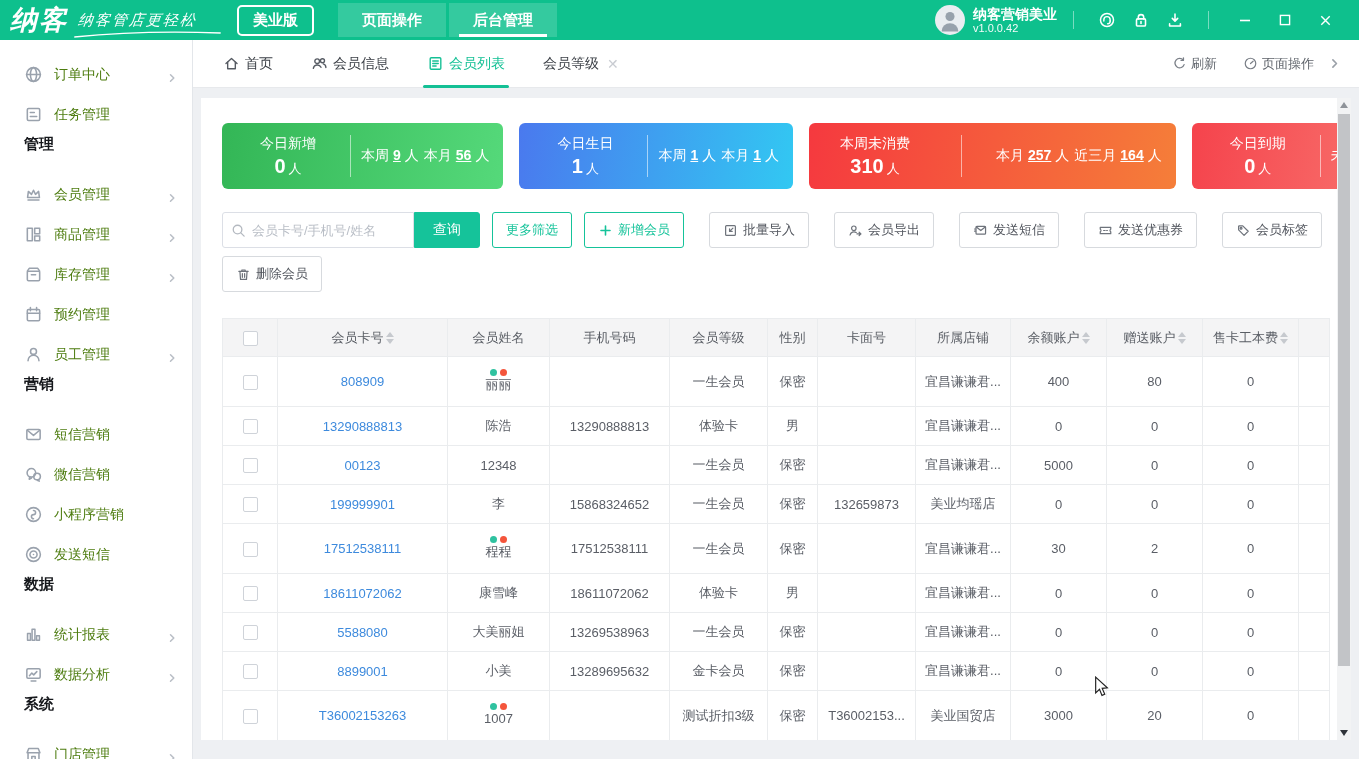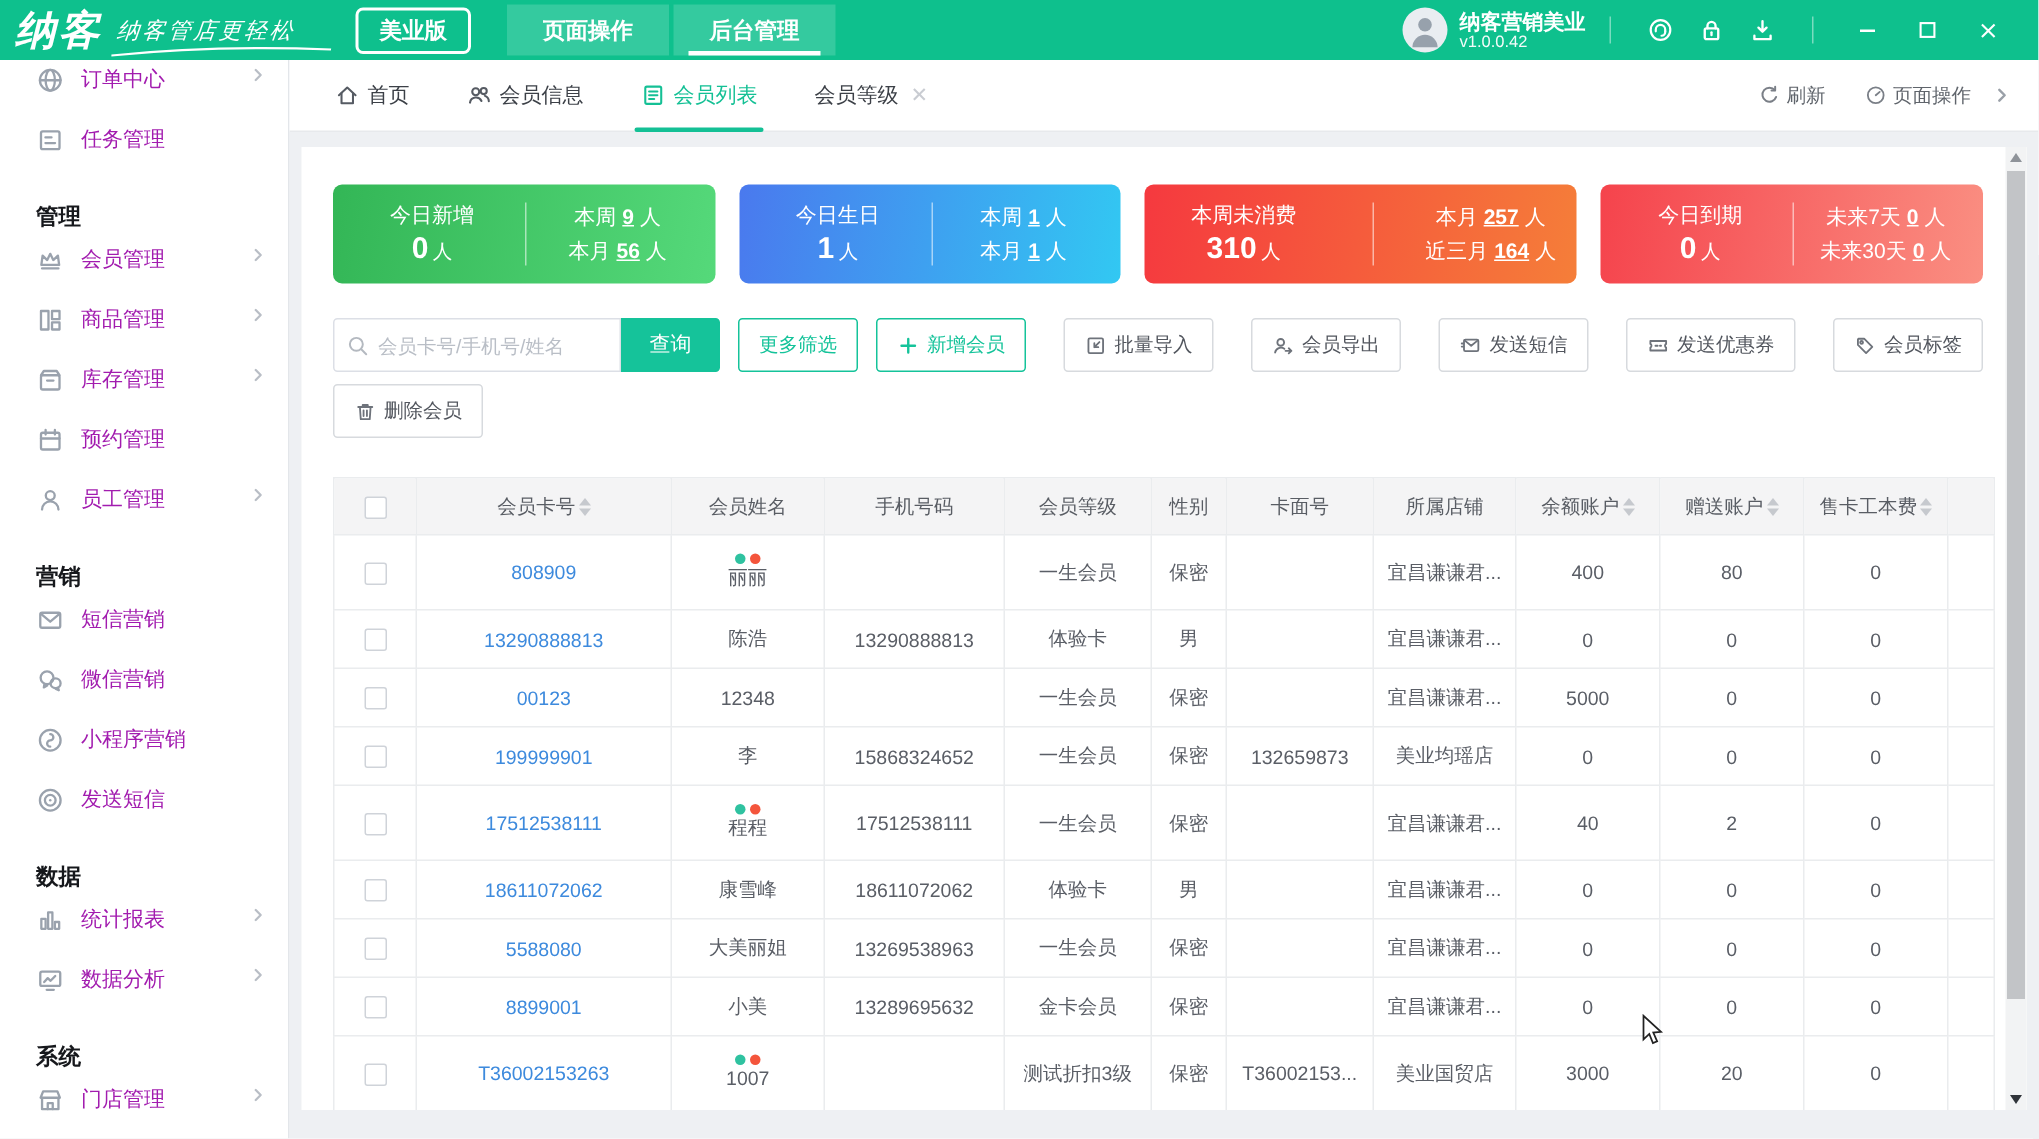--- a/index.html
+++ b/index.html
@@ -23,21 +23,21 @@
   .acct-name { font-size:14px; font-weight:700; }
   .acct-ver { font-size:11px; opacity:.95; }
   .vsep { width:1px; height:18px; background:rgba(255,255,255,.45); margin:0 16px; }
   .hico { width:34px; height:34px; display:flex; align-items:center; justify-content:center; cursor:pointer; }
   .hico svg { width:18px; height:18px; }
   .wctl { width:40px; height:40px; display:flex; align-items:center; justify-content:center; cursor:pointer; }
 
   
   .main { flex:1; display:flex; min-height:0; }
   .sidebar { width:193px; background:#fff; border-right:1px solid #e3e6ea; padding-top:4px; overflow:hidden; flex:0 0 193px; }
-  .sb-item { height:40px; display:flex; align-items:flex-start; padding:0 14px 0 24px; color:#a21caf; font-size:14px; cursor:pointer; }
+  .sb-item { height:40px; display:flex; align-items:flex-end; padding:0 14px 0 24px; color:#4d7c0f; font-size:14px; cursor:pointer; }
   .sb-ic { width:19px; height:19px; color:#9aa2ad; margin-right:11px; display:flex; align-items:center; }
   .sb-ic svg { width:19px; height:19px; }
   .sb-lb { flex:1; }
   .sb-ch { color:#b9bec6; display:flex; }
   .sb-ch svg { width:12px; height:12px; stroke-width:2; }
   .sb-section { height:40px; display:flex; align-items:center; padding-left:24px; font-size:15px; font-weight:700; color:#16181c; }
 
   .content { flex:1; display:flex; flex-direction:column; min-width:0; background:#eef0f3; }
 
   
@@ -60,21 +60,21 @@
   .panel { background:#fff; height:100%; position:relative; padding:25px 0 0 21px; overflow:hidden; }
 
   
   .cards { display:flex; gap:16px; width:1100px; }
   .card { flex:1; height:66px; border-radius:6px; color:#fff; display:flex; align-items:center; padding:0 14px; }
   .card-left { width:104px; text-align:center; }
   .card-title { font-size:14px; }
   .card-big { font-size:20px; font-weight:700; margin-top:2px; }
   .card-big .unit { font-size:13px; font-weight:400; margin-left:3px; }
   .card-div { width:1px; height:42px; background:rgba(255,255,255,.55); margin:0 10px; }
-  .card-rows { flex:1; display:flex; flex-direction:column; gap:5px; align-items:center; }
+  .card-rows { flex:1; display:flex; flex-direction:row; gap:5px; align-items:center; }
   .card-row { font-size:14px; white-space:nowrap; }
   .card-row b { font-weight:700; text-decoration:underline; margin:0 4px; }
 
   
   .toolbar { margin-top:23px; width:1100px; display:flex; flex-wrap:nowrap; align-items:center; }
   .searchbox { display:flex; align-items:center; border:1px solid #dcdfe6; border-radius:3px 0 0 3px; height:36px; width:198px; padding:0 8px; background:#fff; }
   .searchbox svg { width:15px; height:15px; color:#b4b9c0; margin-right:6px; flex:0 0 15px; }
   .searchbox input { border:none; outline:none; width:100%; font-size:13px; color:#555; font-family:inherit; }
   .searchbox input::placeholder { color:#b9bec6; }
   .btn { height:36px; display:flex; align-items:center; justify-content:center; border-radius:3px; font-size:13px; cursor:pointer; white-space:nowrap; }
@@ -707,21 +707,21 @@
                           <span class="dot" style="background:#f4553c"></span>
                         </span>
                         <span>程程</span>
                       </span>
                     </td>
                     <td>17512538111</td>
                     <td>一生会员</td>
                     <td>保密</td>
                     <td></td>
                     <td>宜昌谦谦君...</td>
-                    <td>40</td>
+                    <td>30</td>
                     <td>2</td>
                     <td>0</td>
                     <td></td>
                   </tr>
                   <tr>
                     <td><span class="cbx"></span></td>
                     <td><span class="cardno">18611072062</span></td>
                     <td>康雪峰</td>
                     <td>18611072062</td>
                     <td>体验卡</td>

